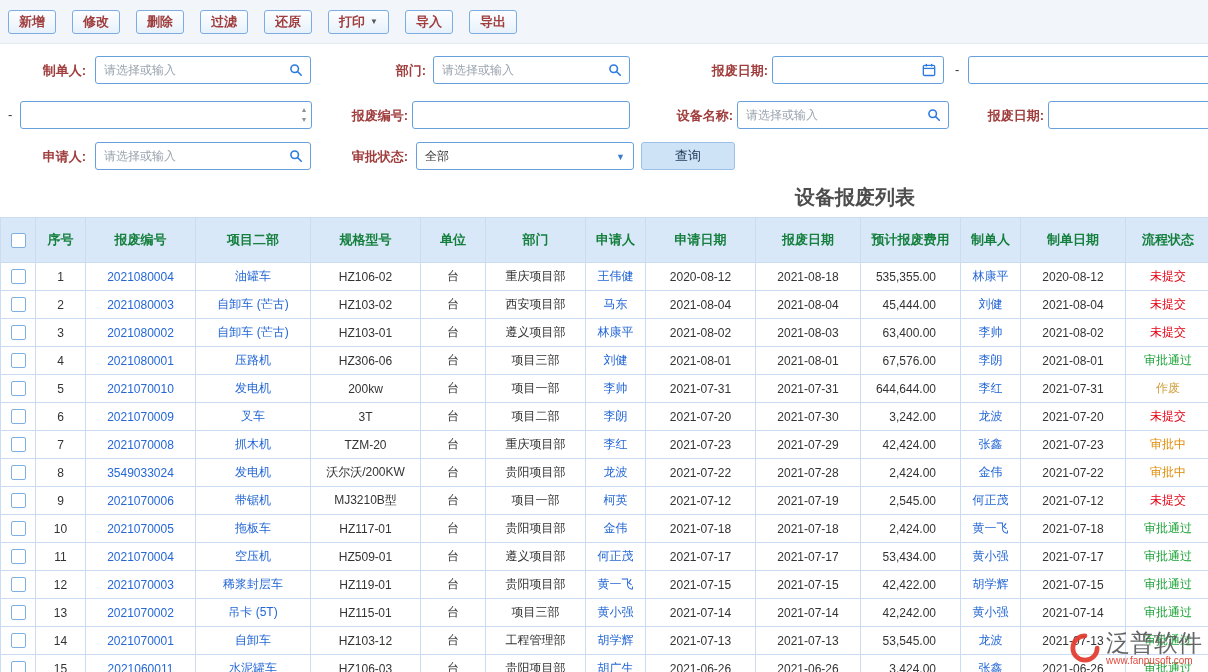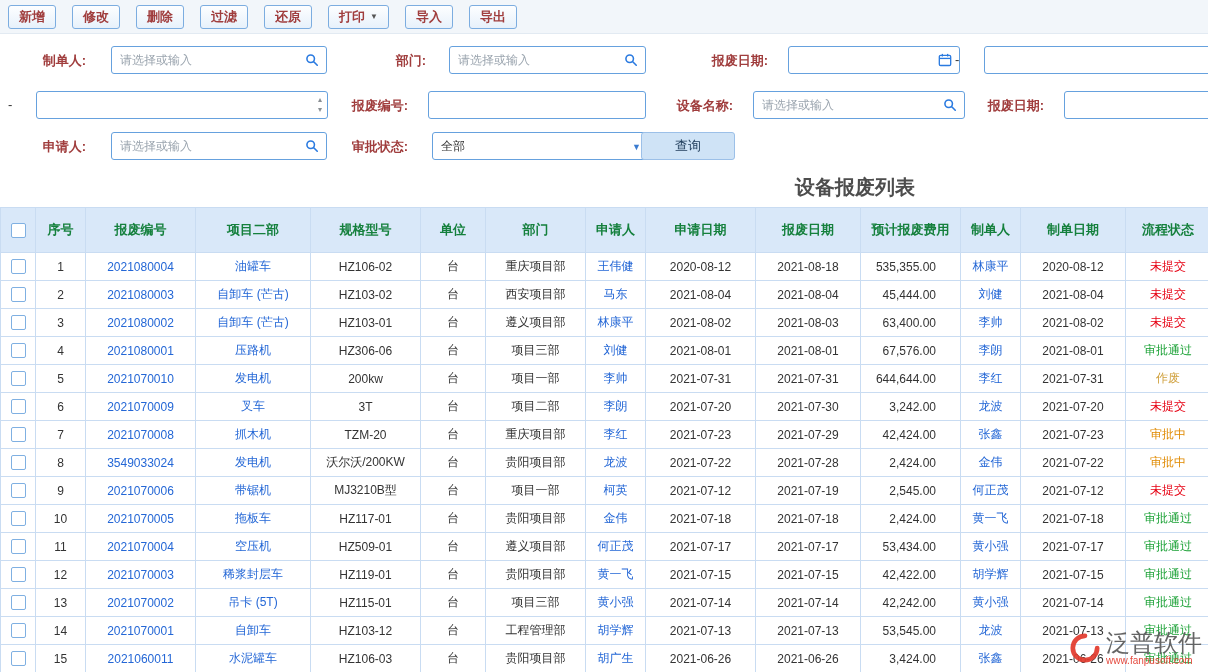--- a/index.html
+++ b/index.html
@@ -1,33 +1,33 @@
 <!DOCTYPE html>
 <html><head>
 <meta charset="utf-8">
 <style>
   html,body{margin:0;padding:0;background:#fff;}
   .page{position:relative;width:1208px;height:672px;overflow:hidden;background:#fff;
         font-family:"Liberation Sans","DejaVu Sans",sans-serif;}
 
   
-  .toolbar{height:34px;background:#f2f6fa;border-bottom:1px solid #e2eaf2;
+  .toolbar{height:44px;background:#f2f6fa;border-bottom:1px solid #e2eaf2;
            display:flex;align-items:center;gap:16px;padding-left:8px;box-sizing:border-box;}
   .tb{height:24px;padding:0 10px;background:linear-gradient(#fdfeff,#e7f1fb);
       border:1px solid #7cade0;border-radius:3px;color:#a03d3d;font-weight:bold;
       font-size:13px;cursor:pointer;font-family:inherit;display:flex;align-items:center;gap:5px;}
   .caret{font-size:8px;color:#555;}
 
   
   .filters{position:relative;height:136px;background:#fff;}
   .frow{position:absolute;left:0;right:0;height:30px;}
   .r1{top:11px}.r2{top:56px}.r3{top:97px}
   .flabel{position:absolute;top:7px;font-size:13px;font-weight:bold;color:#a03d3d;text-align:right;}
   .fbox{position:absolute;top:1px;height:28px;border:1px solid #66a1de;border-radius:3px;
-        background:#fff;box-sizing:border-box;margin-left:16px;}
+        background:#fff;box-sizing:border-box;}
   .fbox input{border:none;outline:none;width:calc(100% - 10px);height:100%;padding:0 0 0 8px;
         font-size:12px;font-family:inherit;color:#333;background:transparent;box-sizing:border-box;}
   .fbox.has-ic input{width:calc(100% - 30px);}
   .fbox input::placeholder{color:#9aa4ae;}
   .ic{position:absolute;right:7px;top:6px;width:14px;height:14px;}
   .sep{position:absolute;top:7px;font-size:13px;color:#333;}
   .spin{position:absolute;right:5px;top:3px;display:flex;flex-direction:column;align-items:center;
         color:#8a8f94;font-size:8px;line-height:10px;cursor:pointer;}
   .selbox{position:absolute;top:1px;height:28px;border:1px solid #66a1de;border-radius:3px;
         background:#fff;box-sizing:border-box;cursor:pointer;}
@@ -156,21 +156,21 @@
     <div class="frow r3">
       <label class="flabel" style="left:24px;width:62px">申请人:</label>
       <div class="fbox has-ic" style="left:95px;width:216px">
         <input placeholder="请选择或输入" style="">
         <svg class="ic" viewBox="0 0 16 16">
             <circle cx="6.5" cy="6.5" r="4.3" fill="none" stroke="#2a7ae0" stroke-width="1.8"></circle>
             <line x1="10" y1="10" x2="14" y2="14" stroke="#2a7ae0" stroke-width="1.8" stroke-linecap="round"></line>
           </svg>
       </div>
       <label class="flabel" style="left:336px;width:72px">审批状态:</label>
-      <div class="selbox" style="left:432px;width:218px">
+      <div class="selbox" style="left:416px;width:218px">
         <span class="selval">全部</span>
         <span class="selcaret">▼</span>
       </div>
       <button class="query" style="left:641px;width:94px">查询</button>
     </div>
 
   </div>
 
   <div class="titlebar">
     <span>设备报废列表</span>

